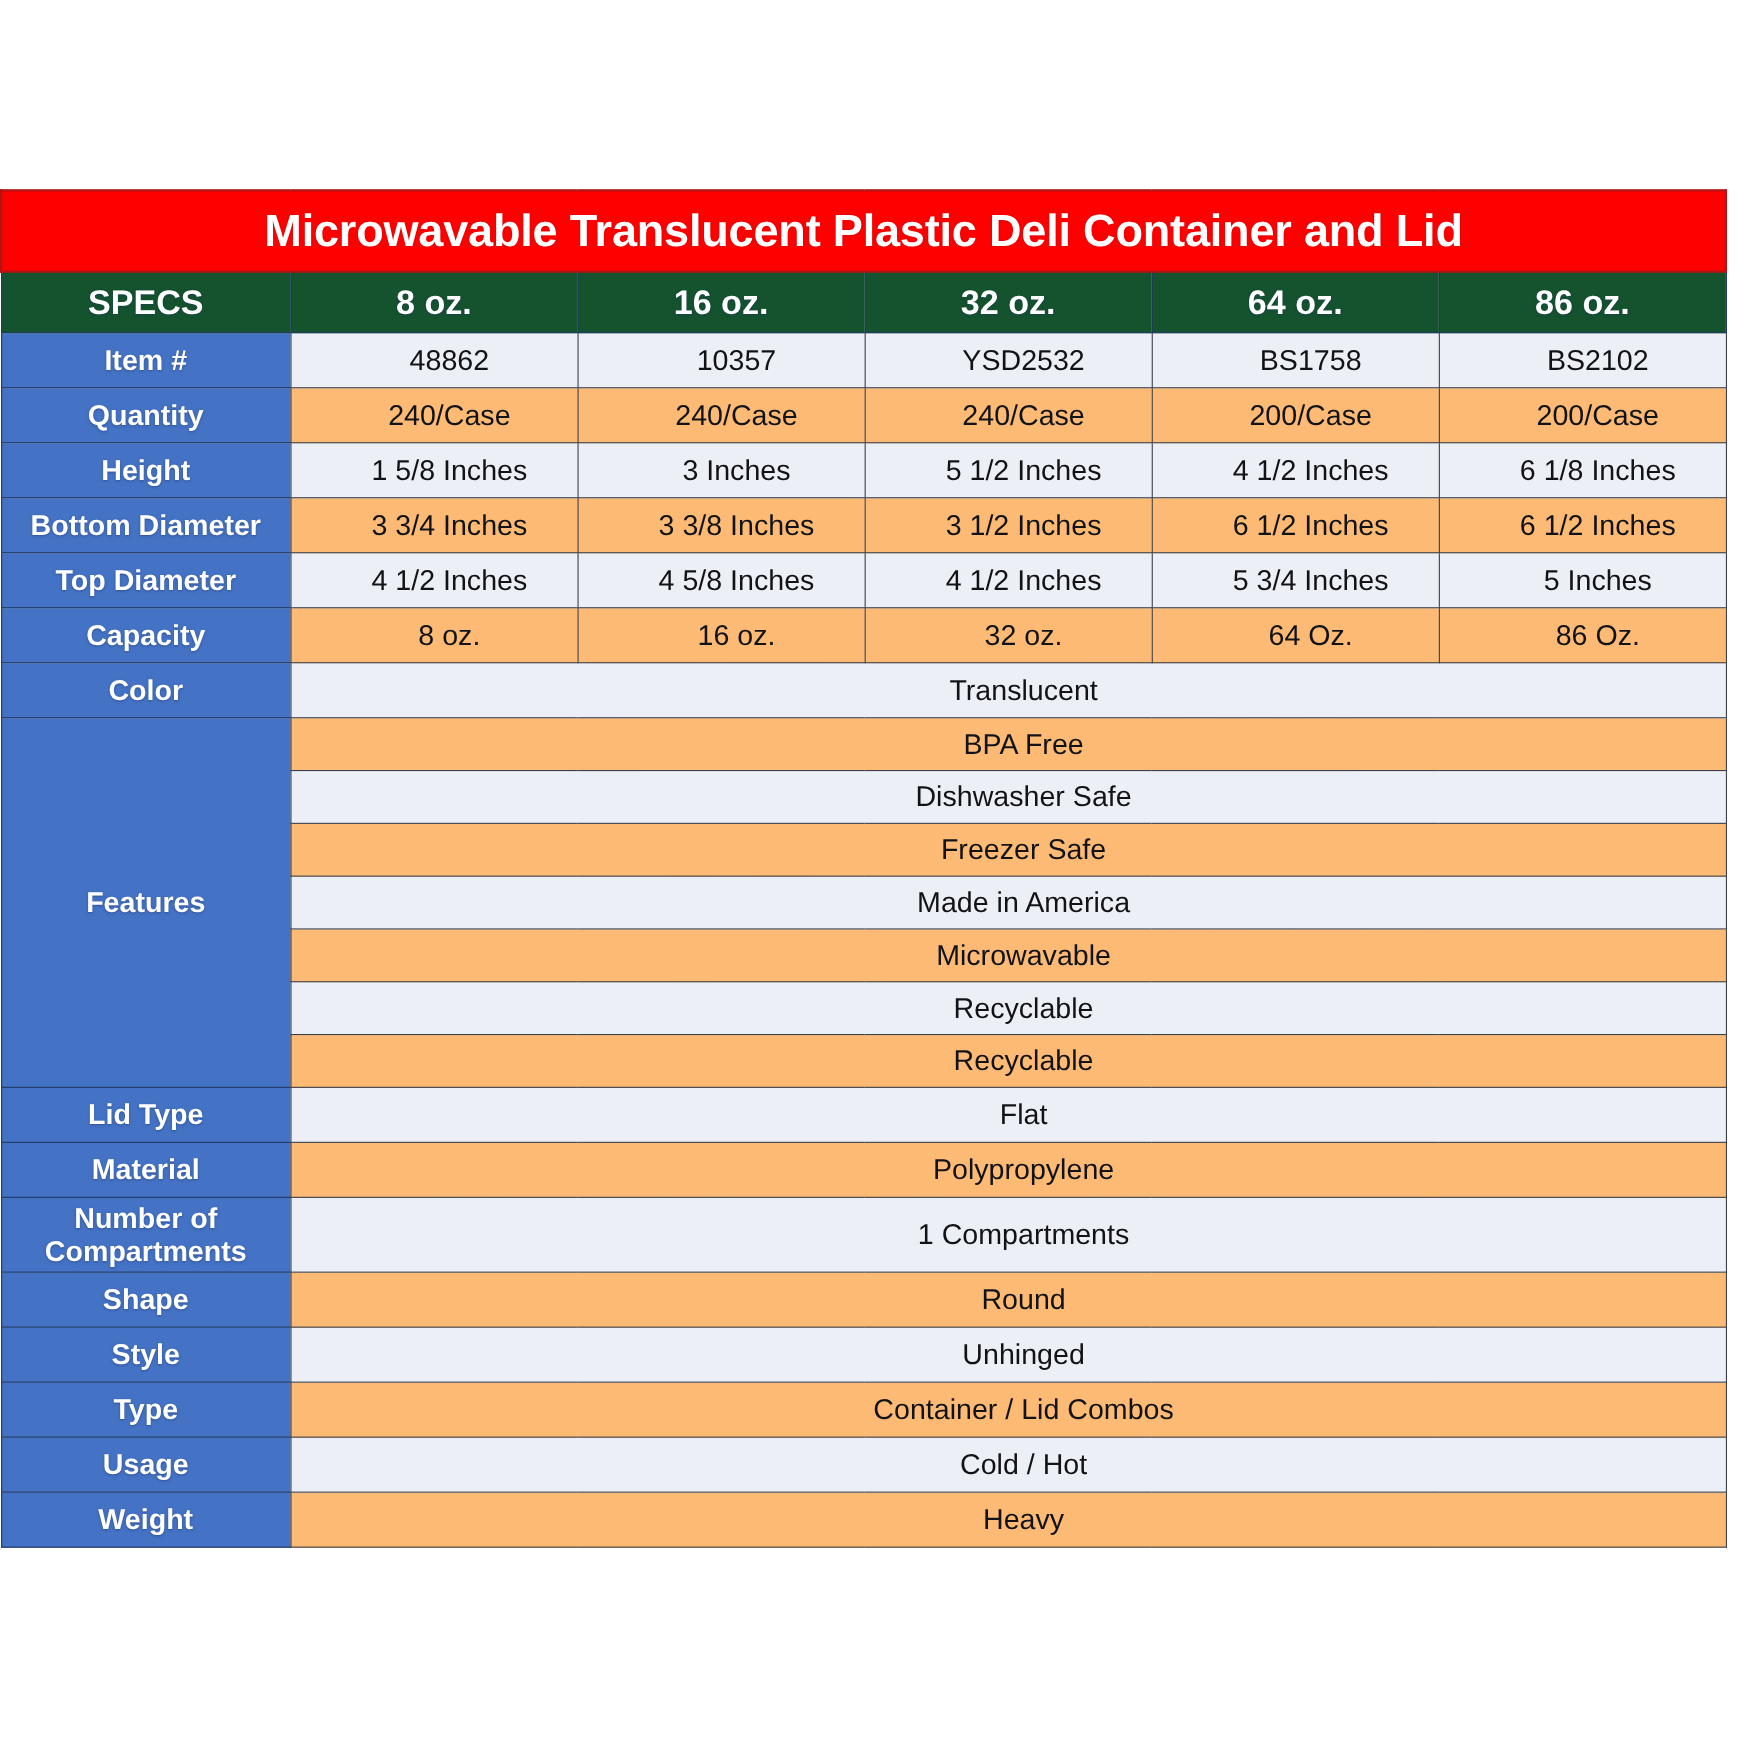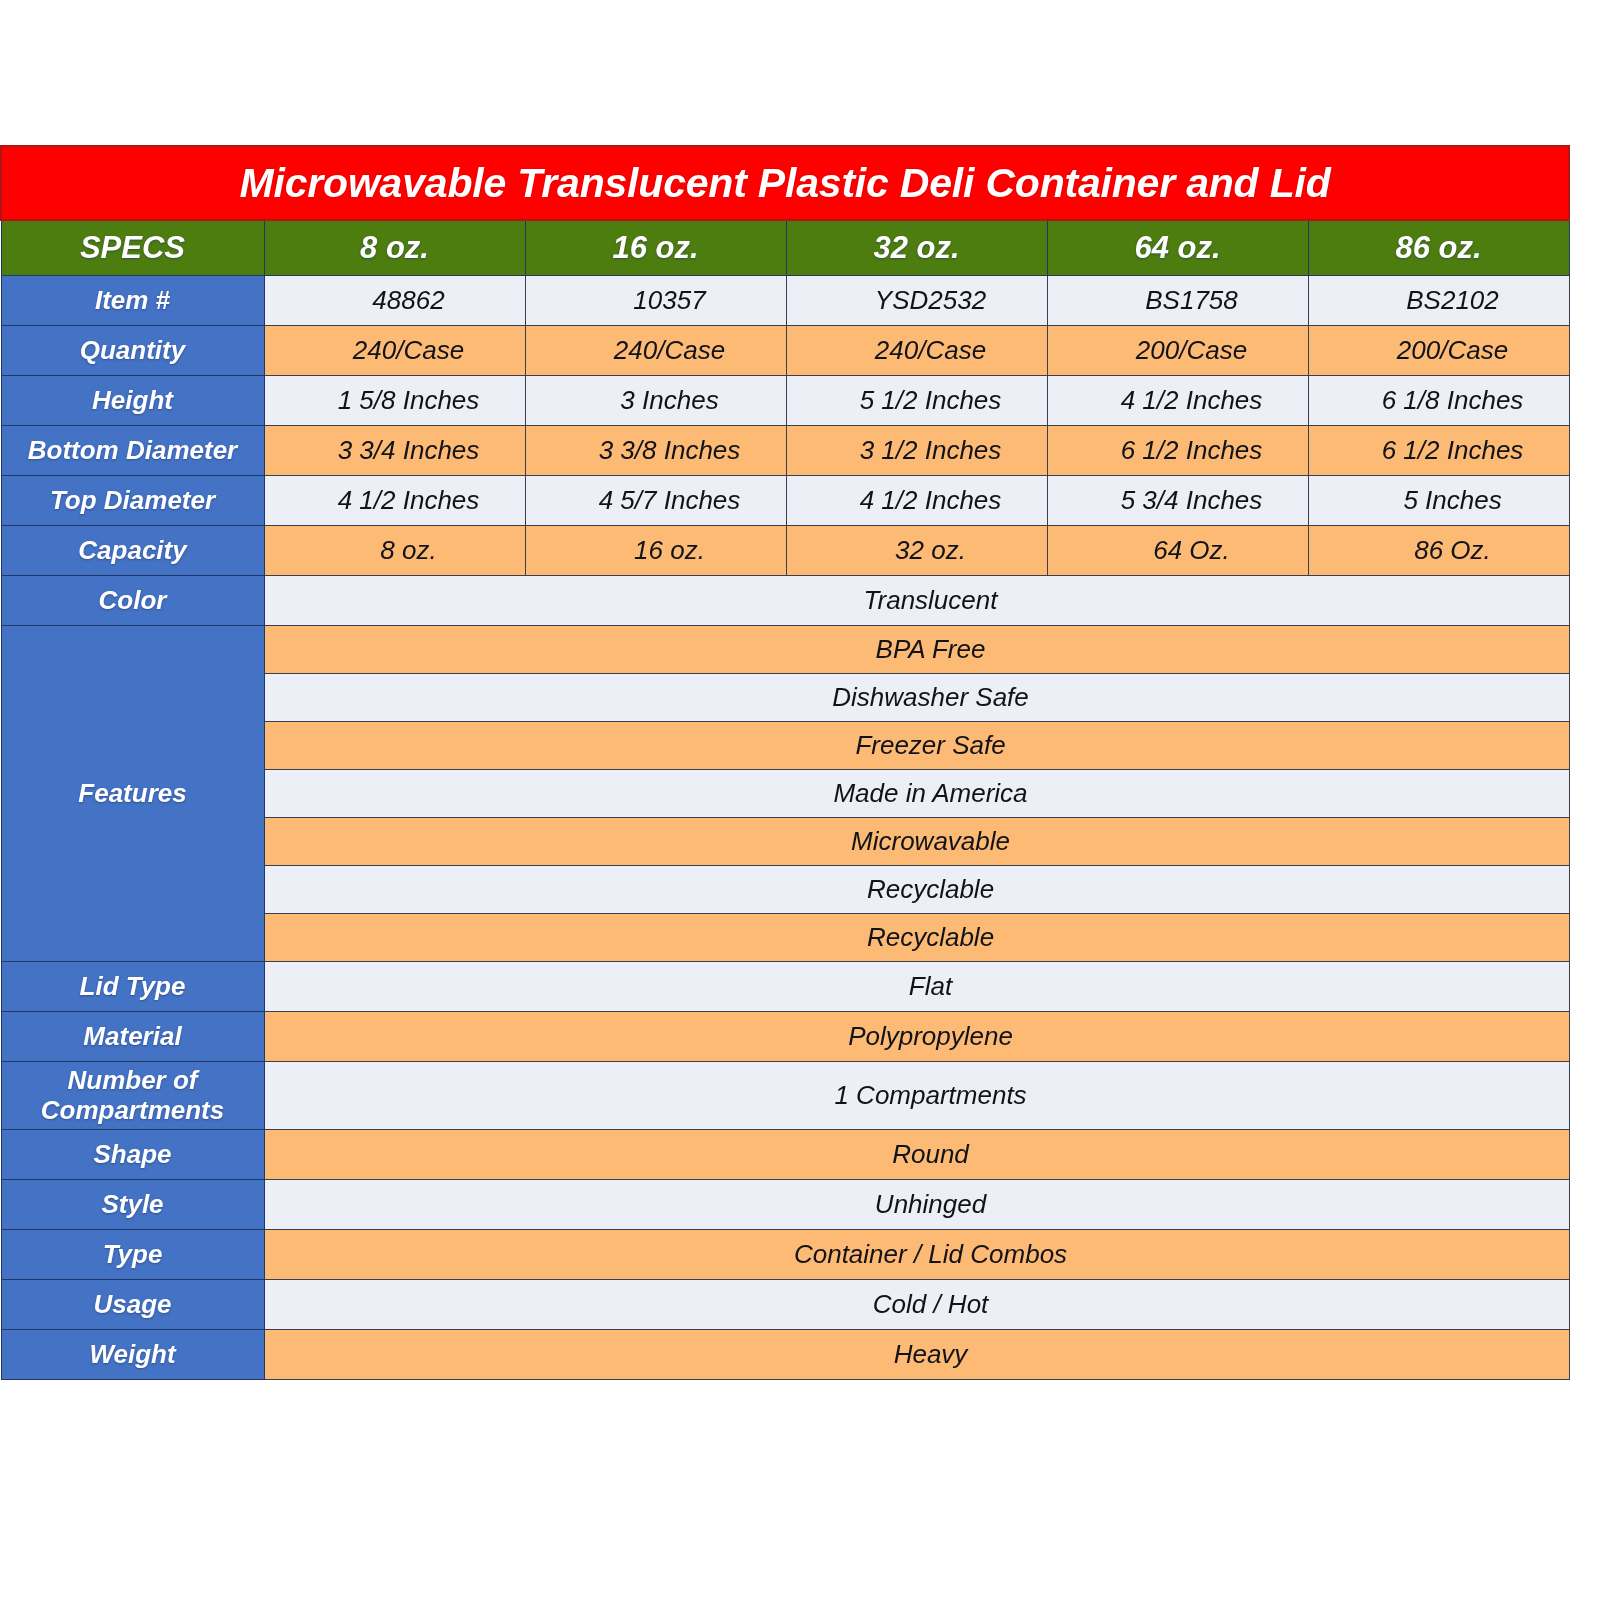--- a/index.html
+++ b/index.html
@@ -61,24 +61,23 @@
     top: 560px;
     width: 300px;
     height: 330px;
     opacity: 0.10;
   }
 
   
   #table-wrap {
     position: absolute;
     left: 0px;
-    top: 145px;
+    top: 172px;
     width: 1339px;
     z-index: 2;
-    font-style: italic;
   }
 
   table.spec {
     width: 1568px;
     border-collapse: collapse;
     table-layout: fixed;
   }
   table.spec td {
     padding: 0;
     vertical-align: middle;
@@ -95,21 +94,21 @@
   .title-text {
     color: #ffffff;
     font-size: 41px;
     font-weight: bold;
     letter-spacing: -0.2px;
     text-shadow: 0 0 2px rgba(120,0,0,0.35);
   }
 
   
   .colhead {
-    background: #4d7c0f;
+    background: #14532d;
     height: 54px;
     border: 1px solid #1f3864 !important;
   }
   .colhead span {
     color: #ffffff;
     font-size: 31px;
     font-weight: bold;
     text-shadow: 0 1px 2px rgba(30,50,100,0.55);
   }
 
@@ -288,21 +287,21 @@
         </tr>
 
         <tr class="r-std">
           <td class="rowlabel">
               <span>Top Diameter</span>
             </td>
           <td class="dcell band-a">
               <span>4 1/2 Inches</span>
             </td>
           <td class="dcell band-a">
-              <span>4 5/7 Inches</span>
+              <span>4 5/8 Inches</span>
             </td>
           <td class="dcell band-a">
               <span>4 1/2 Inches</span>
             </td>
           <td class="dcell band-a">
               <span>5 3/4 Inches</span>
             </td>
           <td class="dcell band-a">
               <span>5 Inches</span>
             </td>

